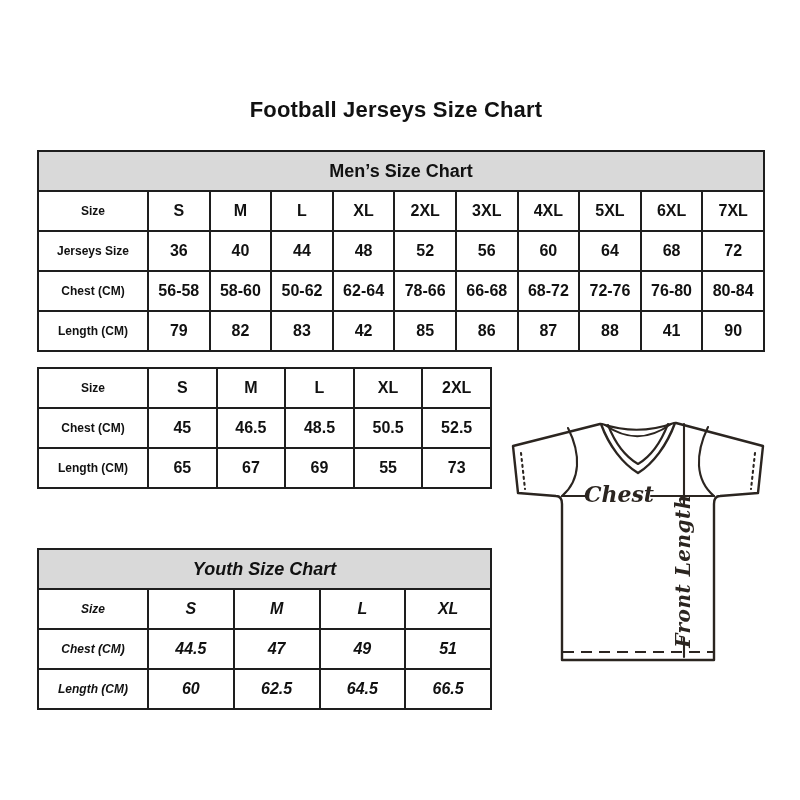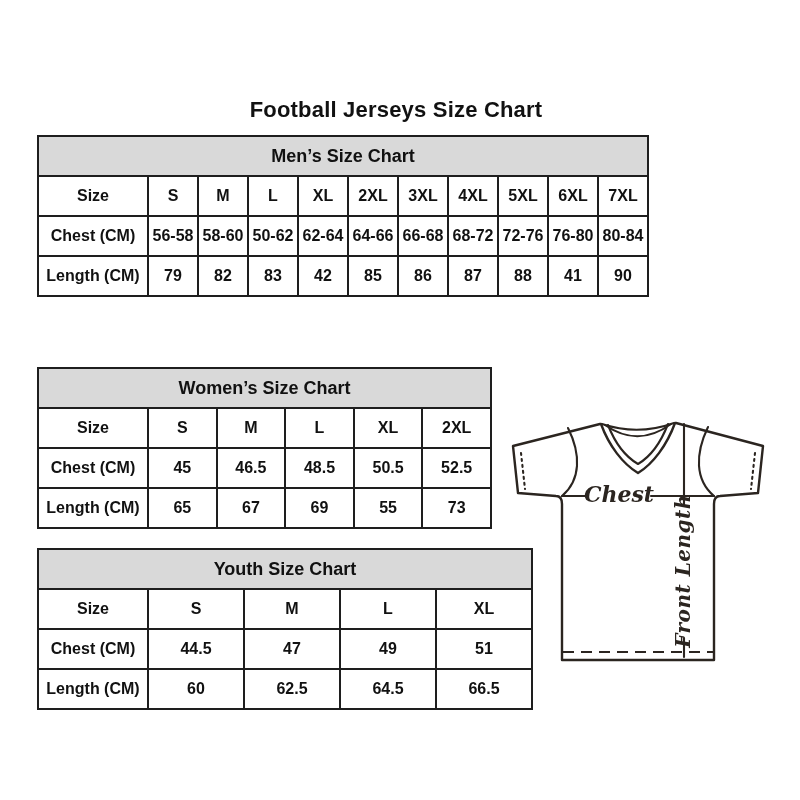--- a/index.html
+++ b/index.html
@@ -23,25 +23,25 @@
     position:absolute;border-collapse:collapse;table-layout:fixed;
     background:#fff;
   }
   table.size-table th,table.size-table td{
     border:2px solid var(--table-border);
     text-align:center;vertical-align:middle;
     font-weight:bold;color:var(--text);
     height:40px;padding:0 2px;overflow:hidden;
   }
   th.tbl-header{background:var(--header-bg);font-size:18px;}
-  td.row-label{font-size:16px;}
+  td.row-label{font-size:12px;}
   td.cell{font-size:16px;}
-  #men-table{left:37px;top:135px;width:612px;}
+  #men-table{left:37px;top:150px;width:728px;}
   #women-table{left:37px;top:367px;width:455px;}
-  #youth-table{left:37px;top:548px;width:496px;}
+  #youth-table{left:37px;top:548px;width:455px;font-style:italic;}
   .label-col{width:110px;}
   .jersey{
     position:absolute;left:505px;top:412px;width:270px;height:260px;
   }
   .jersey .ln{
     fill:none;stroke:var(--diagram-line);stroke-width:2.4;
     stroke-linecap:round;stroke-linejoin:round;
   }
   .jersey .thin{stroke-width:2.1;}
   .jersey .dotted{stroke-dasharray:2 4;}
@@ -85,26 +85,39 @@
         <td class="cell">L</td>
         <td class="cell">XL</td>
         <td class="cell">2XL</td>
         <td class="cell">3XL</td>
         <td class="cell">4XL</td>
         <td class="cell">5XL</td>
         <td class="cell">6XL</td>
         <td class="cell">7XL</td>
       </tr>
       <tr>
+        <td class="row-label">Jerseys Size</td>
+        <td class="cell">36</td>
+        <td class="cell">40</td>
+        <td class="cell">44</td>
+        <td class="cell">48</td>
+        <td class="cell">52</td>
+        <td class="cell">56</td>
+        <td class="cell">60</td>
+        <td class="cell">64</td>
+        <td class="cell">68</td>
+        <td class="cell">72</td>
+      </tr>
+      <tr>
         <td class="row-label">Chest (CM)</td>
         <td class="cell">56-58</td>
         <td class="cell">58-60</td>
         <td class="cell">50-62</td>
         <td class="cell">62-64</td>
-        <td class="cell">64-66</td>
+        <td class="cell">78-66</td>
         <td class="cell">66-68</td>
         <td class="cell">68-72</td>
         <td class="cell">72-76</td>
         <td class="cell">76-80</td>
         <td class="cell">80-84</td>
       </tr>
       <tr>
         <td class="row-label">Length (CM)</td>
         <td class="cell">79</td>
         <td class="cell">82</td>
@@ -124,23 +137,20 @@
     <colgroup>
       <col class="label-col">
         <col>
         <col>
         <col>
         <col>
         <col>
     </colgroup>
     <tbody>
       <tr>
-        <th class="tbl-header" colspan="6">Women’s Size Chart</th>
-      </tr>
-      <tr>
         <td class="row-label">Size</td>
         <td class="cell">S</td>
         <td class="cell">M</td>
         <td class="cell">L</td>
         <td class="cell">XL</td>
         <td class="cell">2XL</td>
       </tr>
       <tr>
         <td class="row-label">Chest (CM)</td>
         <td class="cell">45</td>

